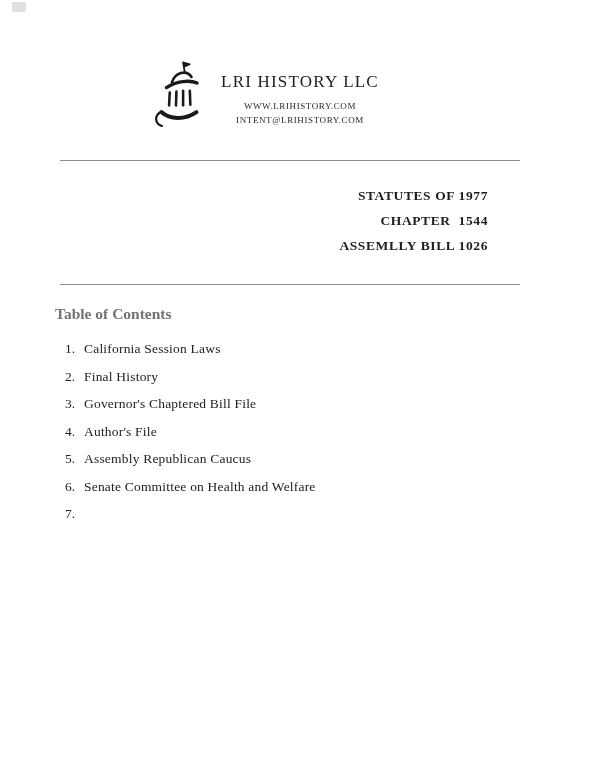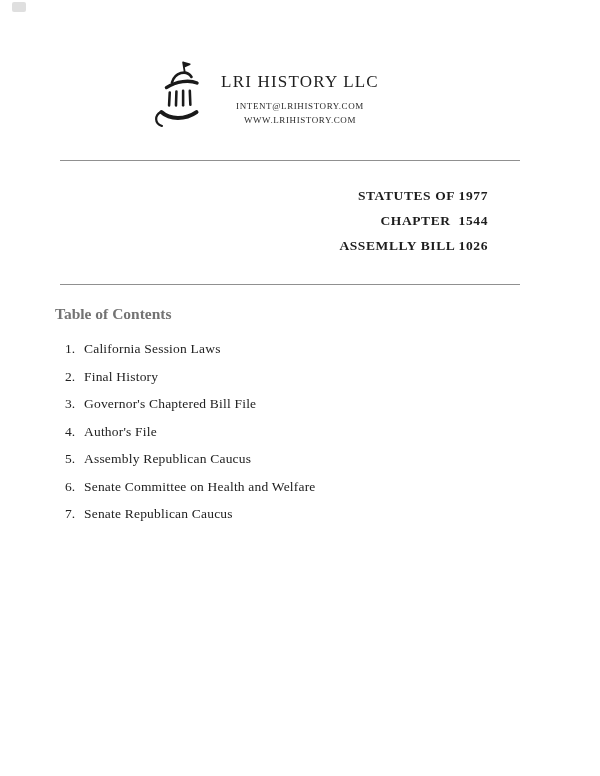--- a/index.html
+++ b/index.html
@@ -138,22 +138,22 @@
         <path d="M39 29.5 l0.5 12.5" stroke-width="2.3"></path>
 
         <path d="M13.5 48.5 C 21 55.5, 35 55.5, 45 48.5" stroke-width="3.6"></path>
 
         <path d="M13 48.5 C 7.5 51.5, 7 58.5, 14 61" stroke-width="2"></path>
       </g>
     </svg>
   </div>
   <div class="header-text">
     <div class="company-name">LRI HISTORY LLC</div>
+    <div class="contact-line">WWW.LRIHISTORY.COM</div>
     <div class="contact-line">INTENT@LRIHISTORY.COM</div>
-    <div class="contact-line">WWW.LRIHISTORY.COM</div>
   </div>
 </div>
 
 <hr class="rule">
 
 <div class="ref-block">
   <div class="ref-line">STATUTES OF 1977</div>
   <div class="ref-line">CHAPTER  1544</div>
   <div class="ref-line">ASSEMLLY BILL 1026</div>
 </div>
@@ -182,16 +182,15 @@
     <li class="toc-item">
       <span class="toc-num">5.</span>
       <span class="toc-label">Assembly Republican Caucus</span>
     </li>
     <li class="toc-item">
       <span class="toc-num">6.</span>
       <span class="toc-label">Senate Committee on Health and Welfare</span>
     </li>
     <li class="toc-item">
       <span class="toc-num">7.</span>
-      <span class="toc-label">Senate Republican Caucus</span>
     </li>
   </ul>
 </div>
 
 </body></html>

